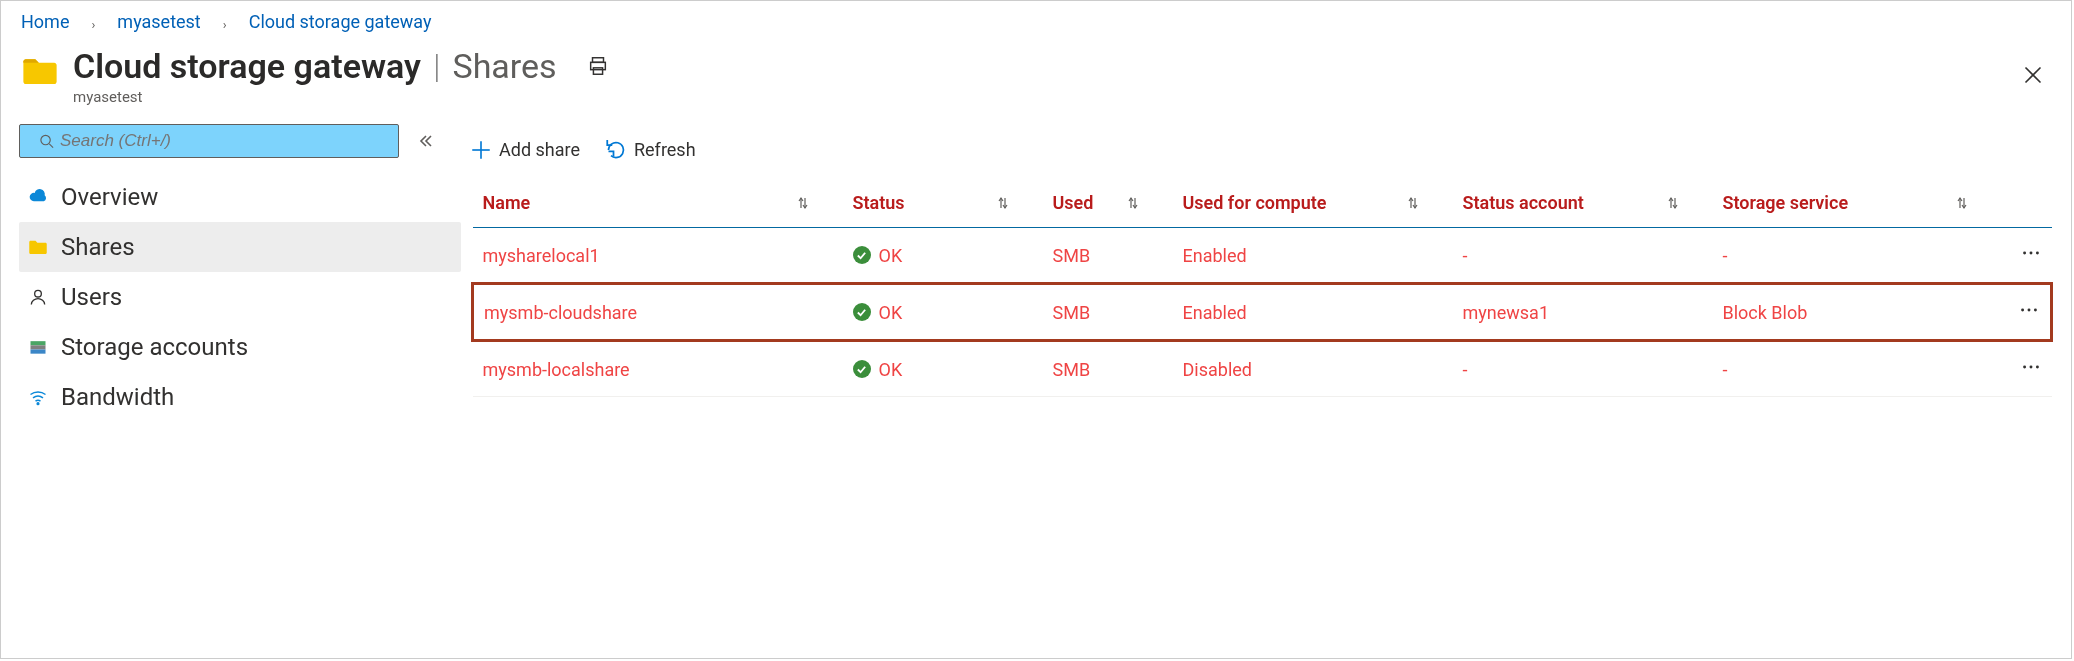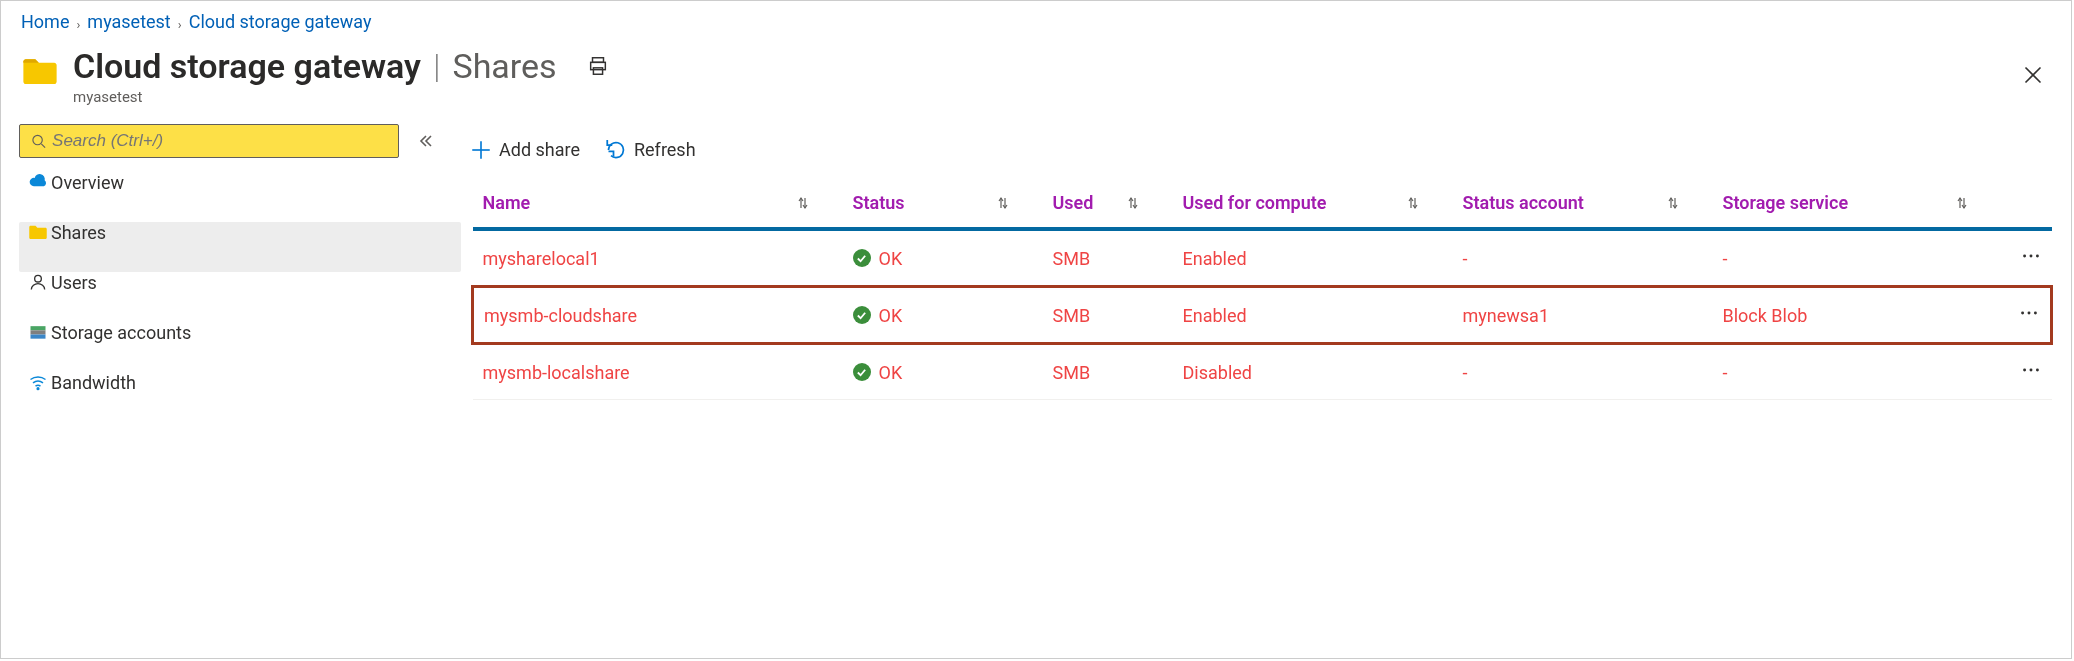--- a/index.html
+++ b/index.html
@@ -14,21 +14,21 @@
     border: 1px solid #ccc;
     width: 2072px;
     height: 659px;
     position: relative;
     padding: 0;
   }
   
   .breadcrumb {
     display: flex;
     align-items: flex-end;
-    gap: 7px;
+    gap: 22px;
     padding: 10px 20px 4px 20px;
     font-size: 18px;
   }
   .breadcrumb a {
     color: #0060b6;
     text-decoration: none;
     cursor: pointer;
   }
   .breadcrumb .chev {
     color: #605e5c;
@@ -87,48 +87,48 @@
     align-items: center;
     gap: 18px;
     margin-bottom: 14px;
   }
   .search-box {
     display: flex;
     align-items: center;
     border: 1px solid #605e5c;
     border-radius: 2px;
     height: 34px;
-    padding: 0 11px;
+    padding: 0 19px;
     width: 380px;
-    background: #fde047;
+    background: #7dd3fc;
   }
   .search-box svg { width: 16px; height:16px; margin-right: 6px; }
   .search-input {
     border: none;
     outline: none;
     font-size: 17px;
     font-style: italic;
     color: #605e5c;
     width: 100%;
     background: transparent;
   }
   .collapse-chevron {
     color: #605e5c;
     font-size: 14px;
     cursor: pointer;
     display:inline-flex;
   }
   .nav-item {
     display: flex;
-    align-items: flex-start;
+    align-items: center;
     height: 50px;
     padding-left: 8px;
-    font-size: 18px;
+    font-size: 24px;
     cursor: pointer;
-    gap: 2px;
+    gap: 12px;
     border-radius: 2px;
   }
   .nav-item.selected {
     background: #ededed;
   }
   .nav-icon { width: 22px; display: flex; align-items: center; justify-content: center; }
   
   .commandbar {
     display: flex;
     align-items: center;
@@ -156,23 +156,23 @@
     padding-right: 18px;
   }
   table.shares {
     width: 100%;
     border-collapse: collapse;
     font-size: 18px;
   }
   table.shares thead th {
     text-align: center;
     font-weight: 600;
-    color: #a21caf;
+    color: #b91c1c;
     padding: 14px 10px;
-    border-bottom: 4px solid #0369a1;
+    border-bottom: 1px solid #0369a1;
     white-space: nowrap;
   }
   .col-sort {
     display: inline-flex;
     align-items: center;
     margin-left: 6px;
     color: #605e5c;
   }
   .col-sort svg { width:16px; height:16px; }
   table.shares tbody td {

